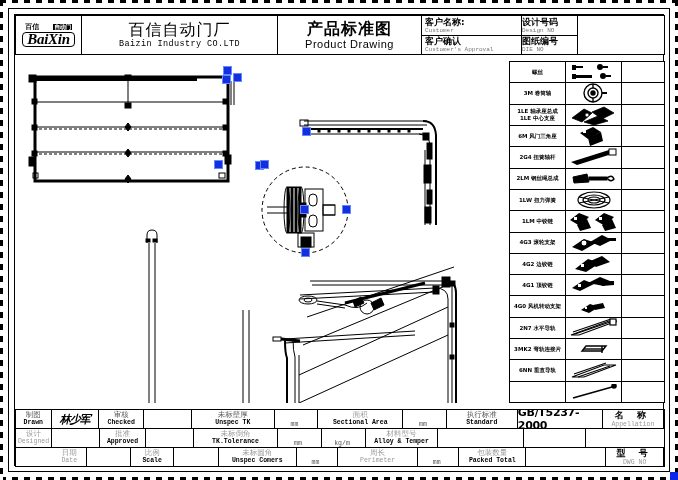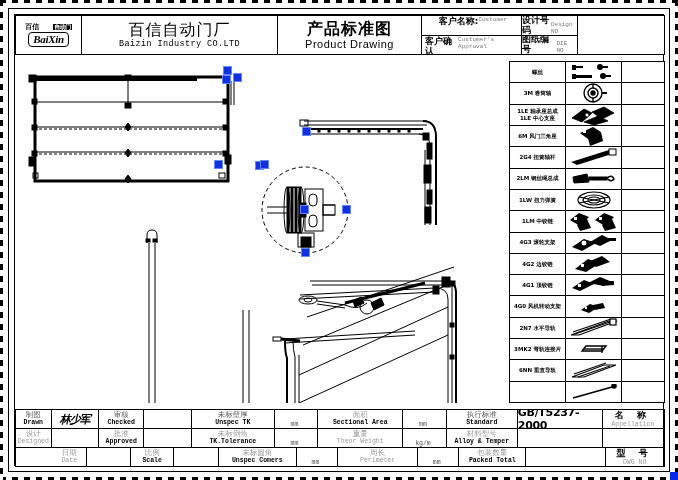--- a/index.html
+++ b/index.html
@@ -73,21 +73,21 @@
     font-family: "DejaVu Sans", sans-serif;
   }
   #logo-sq { display: inline-block; background: #000; color: #fff;
              font-size: 6px; padding: 0 1px; letter-spacing: -0.5px; }
   #logo-box {
     margin-top: 1px;
     border: 1.5px solid #000; border-radius: 4px;
     padding: 0 4px;
     font-family: "Liberation Serif", serif;
     font-style: italic; font-weight: bold;
-    font-size: 11px; line-height: 13px;
+    font-size: 15px; line-height: 13px;
     letter-spacing: -0.3px;
   }
 
   
   #company-cell { width: 196px; display: flex; flex-direction: column;
                   align-items: center; justify-content: center; }
   #company-cn {
     font-family: "DejaVu Sans", sans-serif;
     font-size: 16px; font-weight: normal; line-height: 18px;
     letter-spacing: 1px;
@@ -110,33 +110,33 @@
     font-size: 11px; line-height: 13px; letter-spacing: 0.5px;
   }
 
   
   #customer-col { width: 100px; display: flex; flex-direction: column; }
   #design-col   { width: 56px;  display: flex; flex-direction: column; }
   #blank-col    { flex: 1; }
 
   .bi-row {
     flex: 1; border-bottom: 1px solid #000;
-    display: flex; flex-direction: row; justify-content: center;
+    display: flex; flex-direction: column; justify-content: center;
     padding-left: 3px; overflow: hidden;
   }
   .bi-row:last-child { border-bottom: none; }
   .bi-cn {
     font-family: "DejaVu Sans", sans-serif;
     font-size: 9px; font-weight: bold; line-height: 10px;
   }
   .bi-en {
     font-family: "Liberation Mono", monospace;
     font-size: 6px; line-height: 7px; color: #777;
   }
-  .center-lbl { align-items: flex-end; padding-left: 0; }
+  .center-lbl { align-items: flex-start; padding-left: 0; }
 
   
   #parts-list {
     position: absolute;
     left: 500px; top: 52px;
     width: 156px; height: 342px;
     border: 1px solid #000;
     display: flex; flex-direction: column;
     background: #fff;
   }
@@ -822,24 +822,20 @@
         <div class="bb-cell" style="width:46px">
           <div class="lb-cn faded">批准</div>
           <div class="lb-en">Approved</div>
         </div>
         <div class="bb-cell val" style="width:48px"></div>
         <div class="bb-cell" style="width:84px">
           <div class="lb-cn faded">未标倒角</div>
           <div class="lb-en">TK.Tolerance</div>
         </div>
         <div class="bb-cell unit" style="width:44px">mm</div>
-        <div class="bb-cell" style="width:86px">
-          <div class="lb-cn faded">重量</div>
-          <div class="lb-en faded">Theor Weight</div>
-        </div>
         <div class="bb-cell unit" style="width:44px">kg/m</div>
         <div class="bb-cell" style="width:72px">
           <div class="lb-cn faded">材料型号</div>
           <div class="lb-en">Alloy &amp; Temper</div>
         </div>
         <div class="bb-cell val" style="width:86px"></div>
         <div class="bb-cell" style="width:62px"></div>
         <div class="bb-cell" style="flex:1"></div>
       </div>
 

